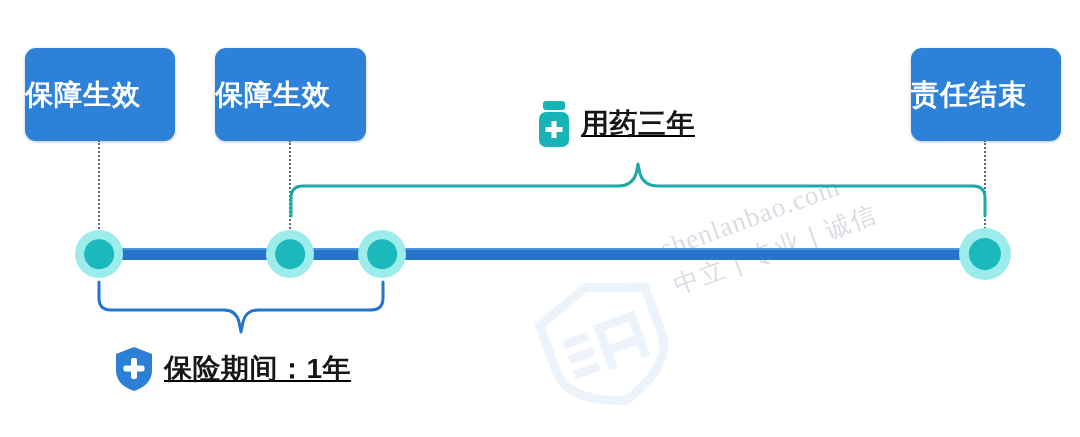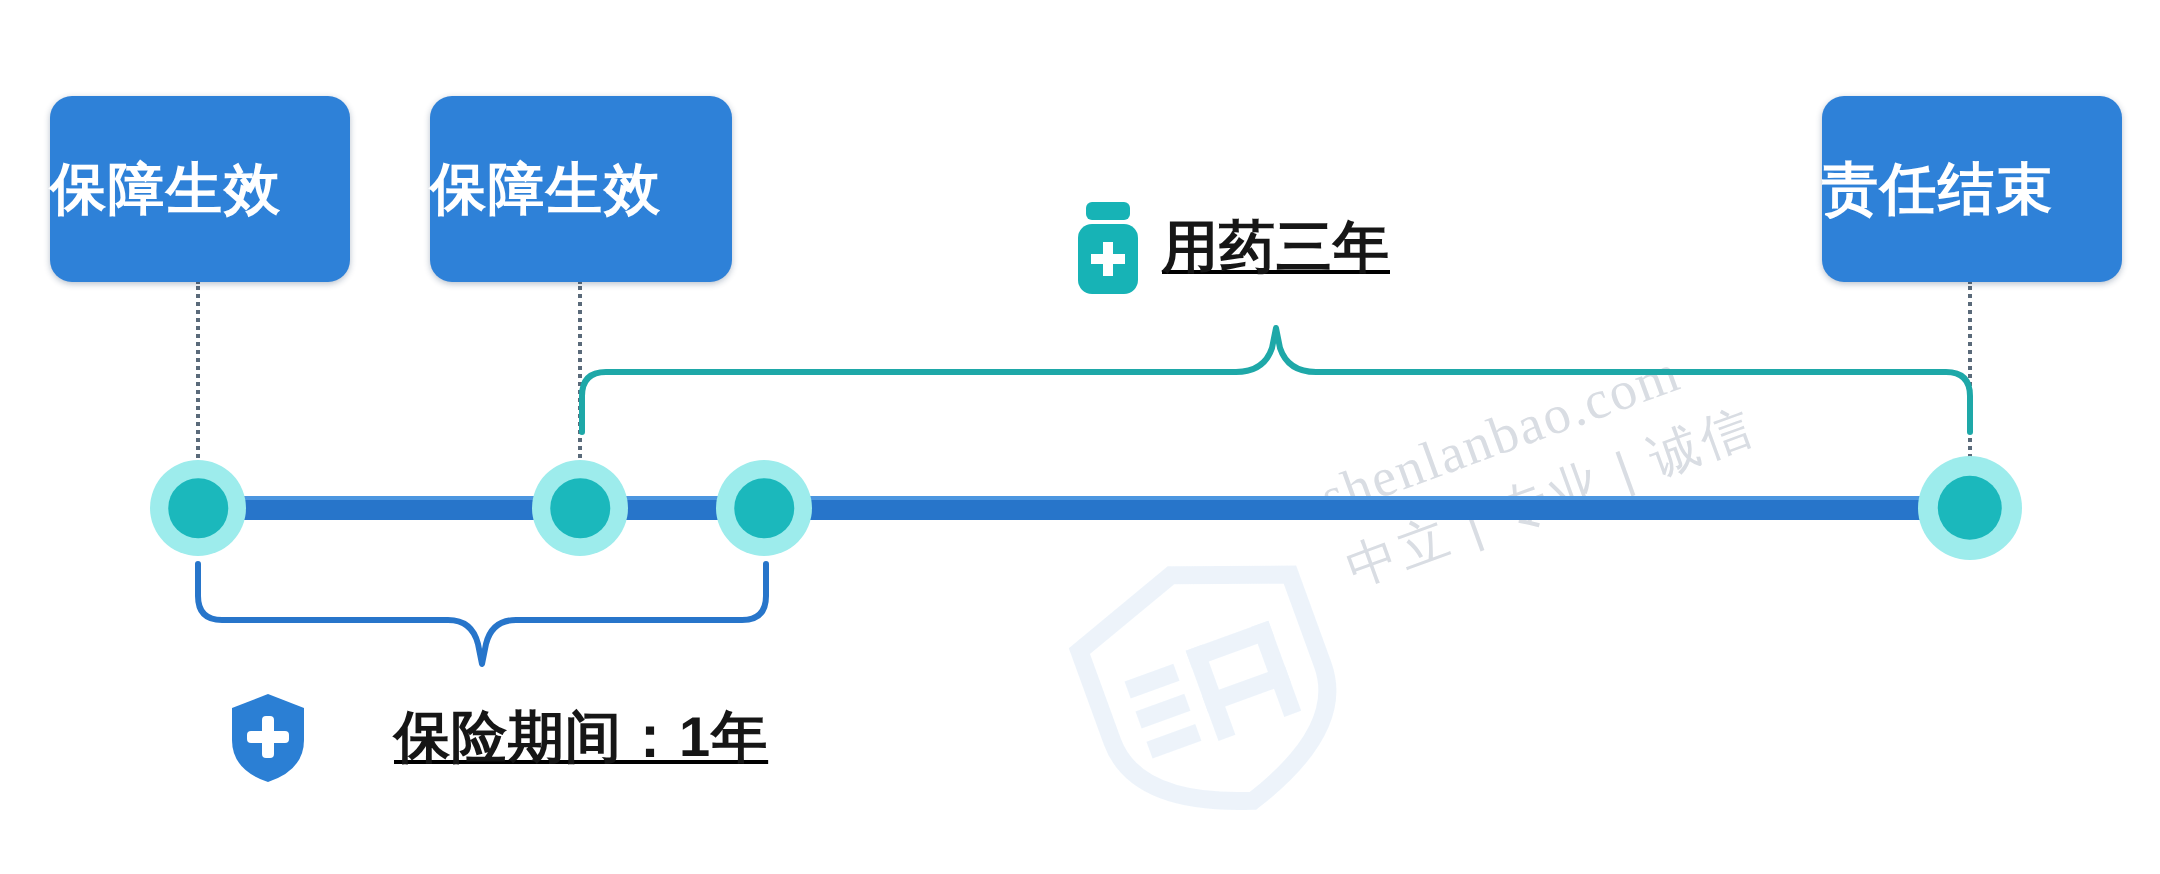--- a/index.html
+++ b/index.html
@@ -191,21 +191,21 @@
   <div class="dot" style="left:75px; top:230px; width:48px; height:48px;"></div>
   <div class="dot" style="left:266px; top:230px; width:48px; height:48px;"></div>
   <div class="dot" style="left:358px; top:230px; width:48px; height:48px;"></div>
   <div class="dot" style="left:959px; top:228px; width:52px; height:52px;"></div>
 
   <svg class="brace-svg" style="left:95px; top:282px;" width="292" height="54" viewBox="0 0 292 54">
     <path d="M4 0 L4 16 Q4 28 16 28 L129 28 Q141 28 144 40 L146 50
              L148 40 Q151 28 163 28 L276 28 Q288 28 288 16 L288 0" fill="none" stroke="#2775CA" stroke-width="3" stroke-linecap="round" stroke-linejoin="round"></path>
   </svg>
 
-  <div class="caption" style="left:113px; top:345px;gap:33px;">
+  <div class="caption" style="left:113px; top:345px;">
     <span class="cap-icon">
       <svg width="42" height="48" viewBox="0 0 42 48" aria-hidden="true">
         <path d="M21 2 L39 9 L39 25 Q39 40 21 46 Q3 40 3 25 L3 9 Z" fill="#2B7FD4"></path>
         <rect x="18" y="13" width="6" height="21" rx="2" fill="#ffffff"></rect>
         <rect x="10.5" y="20.5" width="21" height="6" rx="2" fill="#ffffff"></rect>
       </svg>
     </span>
     <span class="cap-text">保险期间：1年</span>
   </div>
 

